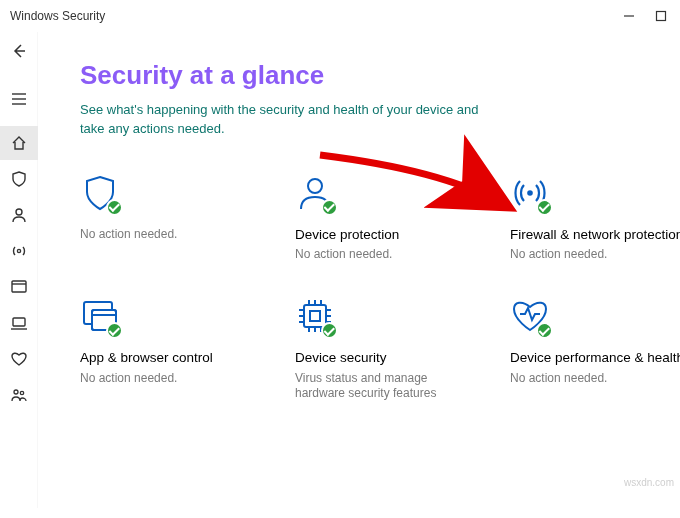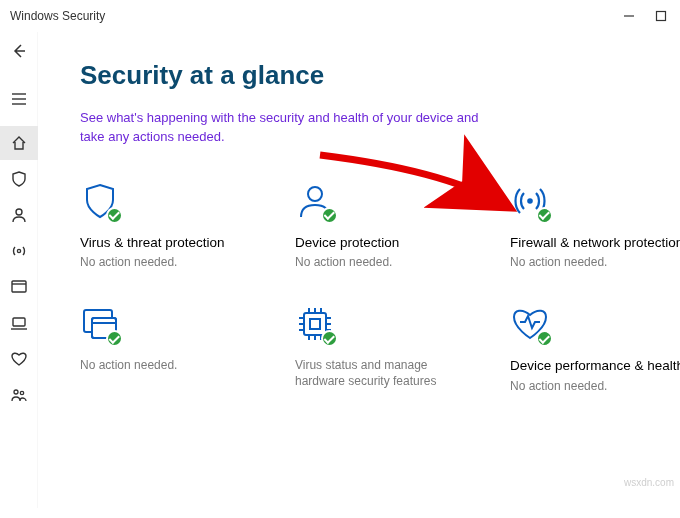--- a/index.html
+++ b/index.html
@@ -11,22 +11,22 @@
   .titlebar-right { display: flex; gap: 18px; padding-right: 8px; }
   .winbtn { width: 14px; height: 14px; display: flex; align-items: center; justify-content: center; }
 
   .body { display: flex; height: calc(100% - 32px); }
   .sidebar { width: 38px; background: #fff; border-right: 1px solid rgba(0,0,0,0.03); padding-top: 2px; display: flex; flex-direction: column; align-items: center; gap: 2px; }
   .sbtn { width: 38px; height: 34px; display: flex; align-items: center; justify-content: center; cursor: pointer; }
   .sbtn.selected { background: #e9e9e9; }
   .sbtn svg { stroke: #333; }
 
   .main { flex: 1; padding: 28px 20px 12px 42px; overflow: auto; }
-  .heading { font-size: 26px; font-weight: 600; color: #0c4a6e; margin-bottom: 18px; }
-  .sub { font-size: 13px; color: #6d28d9; line-height: 1.45; max-width: 420px; margin-bottom: 34px; }
+  .heading { font-size: 26px; font-weight: 600; color: #8b5cf6; margin-bottom: 10px; }
+  .sub { font-size: 13px; color: #0f766e; line-height: 1.45; max-width: 420px; margin-bottom: 34px; }
 
   .grid { display: grid; grid-template-columns: repeat(3, 185px); column-gap: 30px; row-gap: 34px; }
   .tile { display: flex; flex-direction: column; }
   .tile-icon { width: 40px; height: 40px; position: relative; margin-bottom: 14px; }
   .tile-icon svg { stroke: #0a5ec0; }
   .badge { position: absolute; right: -3px; bottom: -3px; width: 17px; height: 17px; background: #2e9e3f; border-radius: 50%; border: 2px solid #fff; display: flex; align-items: center; justify-content: center; }
   .badge::after { content: ""; width: 8px; height: 4px; border-left: 2px solid #fff; border-bottom: 2px solid #fff; transform: rotate(-45deg) translate(0,-1px); }
   .tile-title { font-size: 13.5px; color: #000; line-height: 1.2; margin-bottom: 4px; }
   .tile-status { font-size: 12px; color: #7a7a7a; line-height: 1.3; max-width: 170px; }
 
@@ -126,21 +126,20 @@
 
       <div class="grid">
 
         <div class="tile">
           <div class="tile-icon">
             <svg width="40" height="40" fill="none" stroke-width="2">
                 <path d="M20 4 L33 8 V19 C33 29 20 36 20 36 C20 36 7 29 7 19 V8 Z"></path>
               </svg>
             <div class="badge"></div>
           </div>
-          <div class="tile-title">Virus &amp; threat protection</div>
           <div class="tile-status">No action needed.</div>
         </div>
 
         <div class="tile">
           <div class="tile-icon">
             <svg width="40" height="40" fill="none" stroke-width="2">
                 <circle cx="20" cy="13" r="7"></circle>
                 <path d="M6 36 C6 26 13 24 20 24 C27 24 34 26 34 36"></path>
               </svg>
             <div class="badge"></div>
@@ -164,20 +163,21 @@
         <div class="tile">
           <div class="tile-icon">
             <svg width="40" height="40" fill="none" stroke-width="2">
                 <rect x="4" y="6" width="28" height="22" rx="2"></rect>
                 <rect x="12" y="14" width="24" height="20" rx="2" fill="#fff"></rect>
                 <rect x="12" y="14" width="24" height="20" rx="2"></rect>
                 <line x1="12" y1="19" x2="36" y2="19"></line>
               </svg>
             <div class="badge"></div>
           </div>
+          <div class="tile-title">App &amp; browser control</div>
           <div class="tile-status">No action needed.</div>
         </div>
 
         <div class="tile">
           <div class="tile-icon">
             <svg width="40" height="40" fill="none" stroke-width="2">
                 <rect x="9" y="9" width="22" height="22" rx="2"></rect>
                 <rect x="15" y="15" width="10" height="10"></rect>
                 <line x1="14" y1="4" x2="14" y2="9"></line>
                 <line x1="20" y1="4" x2="20" y2="9"></line>
@@ -187,20 +187,21 @@
                 <line x1="26" y1="31" x2="26" y2="36"></line>
                 <line x1="4" y1="14" x2="9" y2="14"></line>
                 <line x1="4" y1="20" x2="9" y2="20"></line>
                 <line x1="4" y1="26" x2="9" y2="26"></line>
                 <line x1="31" y1="14" x2="36" y2="14"></line>
                 <line x1="31" y1="20" x2="36" y2="20"></line>
                 <line x1="31" y1="26" x2="36" y2="26"></line>
               </svg>
             <div class="badge"></div>
           </div>
+          <div class="tile-title">Device security</div>
           <div class="tile-status">Virus status and manage hardware security features</div>
         </div>
 
         <div class="tile">
           <div class="tile-icon">
             <svg width="40" height="40" fill="none" stroke-width="2">
                 <path d="M20 34 C20 34 4 24 4 13 C4 6 12 4 20 11 C28 4 36 6 36 13 C36 24 20 34 20 34 Z"></path>
                 <path d="M10 18 H15 L18 12 L22 24 L25 18 H30"></path>
               </svg>
             <div class="badge"></div>

